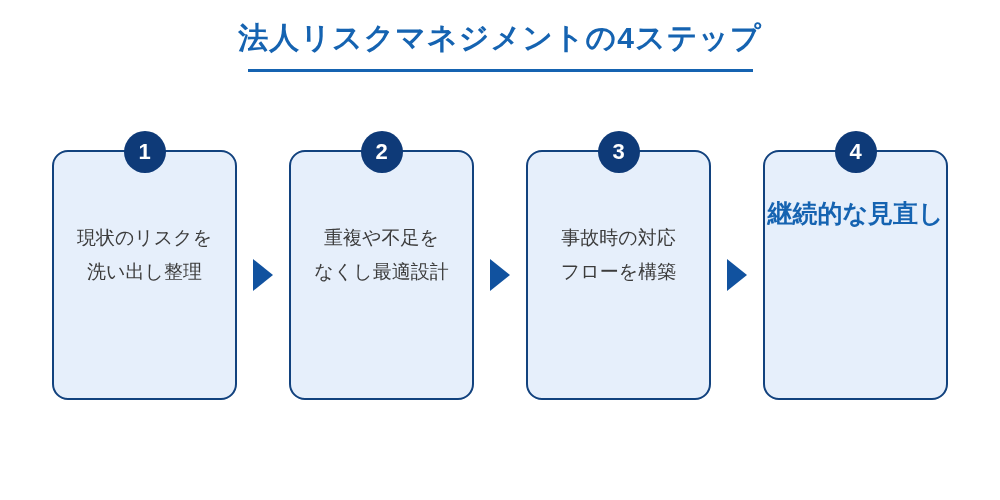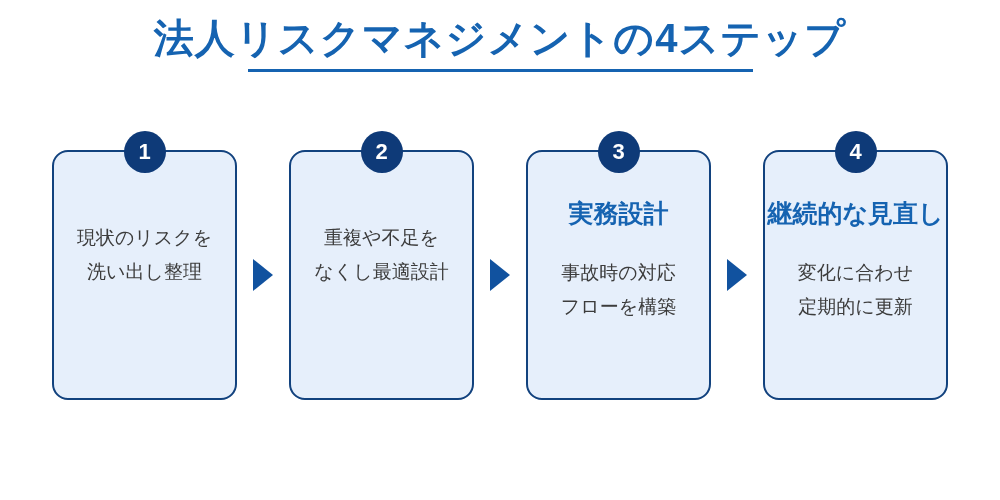--- a/index.html
+++ b/index.html
@@ -20,21 +20,21 @@
     background: var(--page_bg, #fff);
     font-family: "Liberation Sans", "DejaVu Sans", sans-serif;
     overflow: hidden;
   }
   .title-wrap {
     padding-top: 20px;
     text-align: center;
   }
   .main-title {
     margin: 0;
-    font-size: 40px;
+    font-size: 30px;
     line-height: 36px;
     font-weight: bold;
     color: var(--title_blue, #1563b1);
     letter-spacing: 1px;
   }
   .title-underline {
     width: 505px;
     height: 3px;
     margin: 13px auto 0 auto;
     background: var(--title_blue, #1563b1);
@@ -124,29 +124,26 @@
     <p class="step-body">重複や不足を
 なくし最適設計</p>
   </div>
 
   <div class="arrow-slot">
     <div class="arrow-triangle"></div>
   </div>
 
   <div class="step-card">
     <div class="step-badge">3</div>
-    <h2 class="step-title">実務設計</h2>
     <p class="step-body">事故時の対応
 フローを構築</p>
   </div>
 
   <div class="arrow-slot">
     <div class="arrow-triangle"></div>
   </div>
 
   <div class="step-card">
     <div class="step-badge">4</div>
     <h2 class="step-title">継続的な見直し</h2>
-    <p class="step-body">変化に合わせ
-定期的に更新</p>
   </div>
 
 </div>
 
 </body></html>

